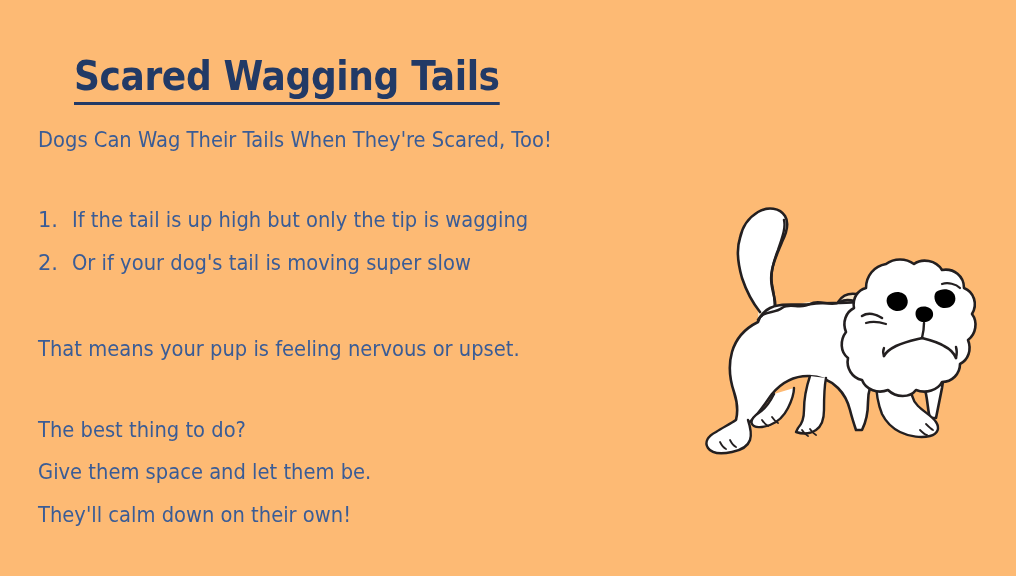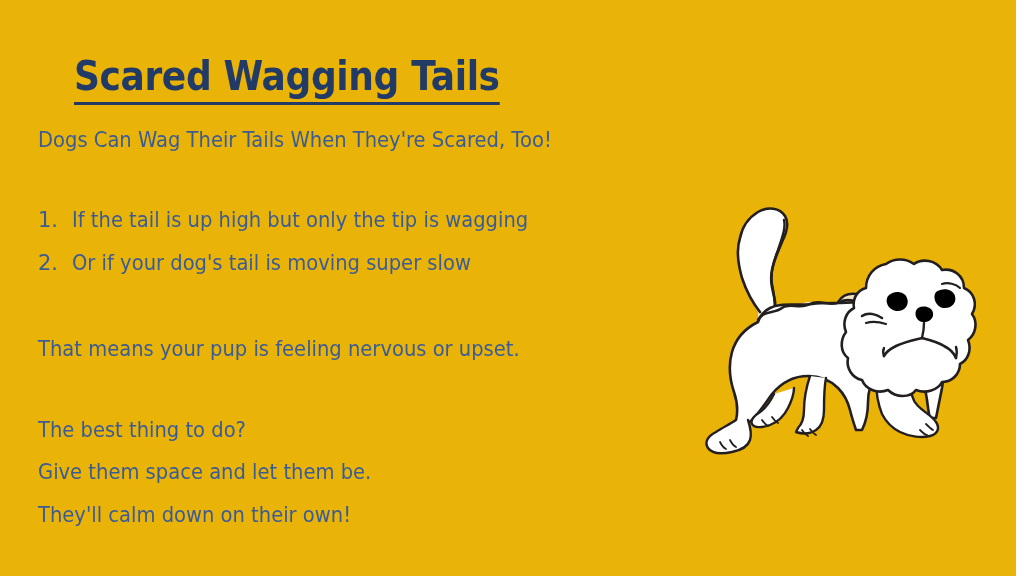--- a/index.html
+++ b/index.html
@@ -11,21 +11,21 @@
     width: 1024px;
     height: 576px;
     background: #ffffff;
     font-family: "DejaVu Sans", sans-serif;
     overflow: hidden;
   }
   #slide {
     position: relative;
     width: 1016px;
     height: 576px;
-    background: #eab308;
+    background: #fdba74;
     overflow: hidden;
   }
 
   
   #slide-title {
     position: absolute;
     left: 74px;
     top: 26px;
     font-family: "DejaVu Sans", sans-serif;
     font-size: 40px;

